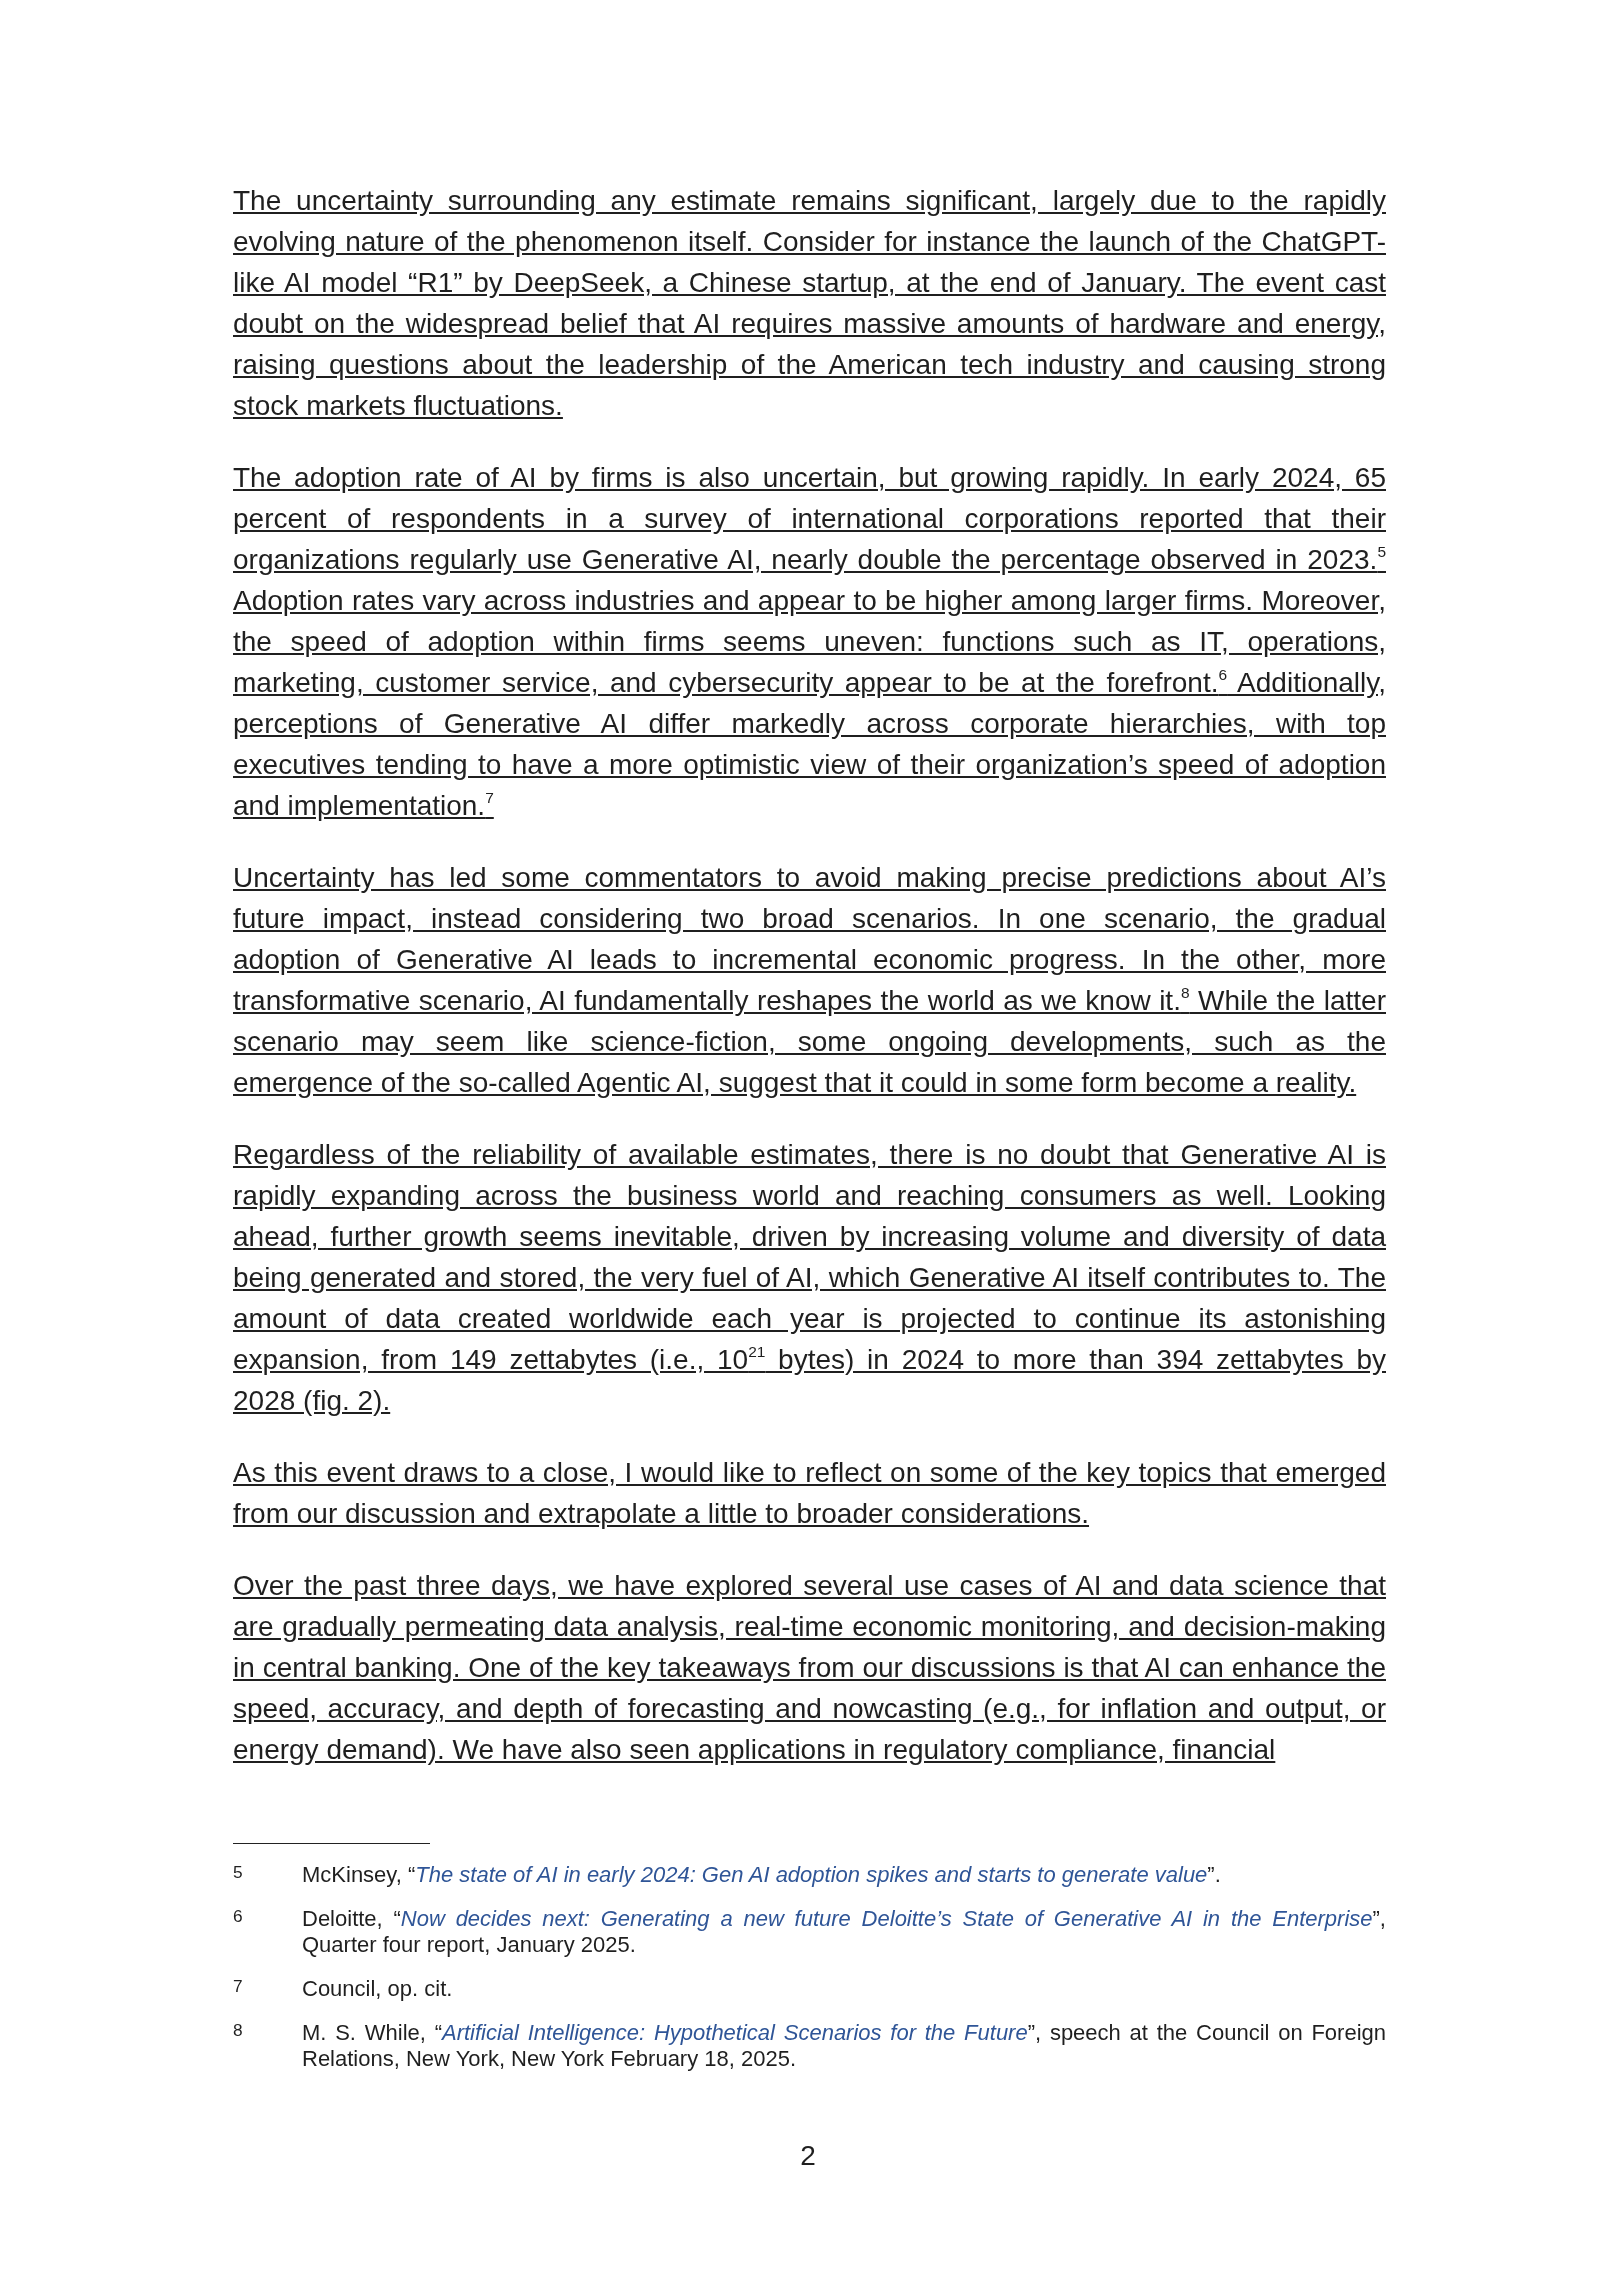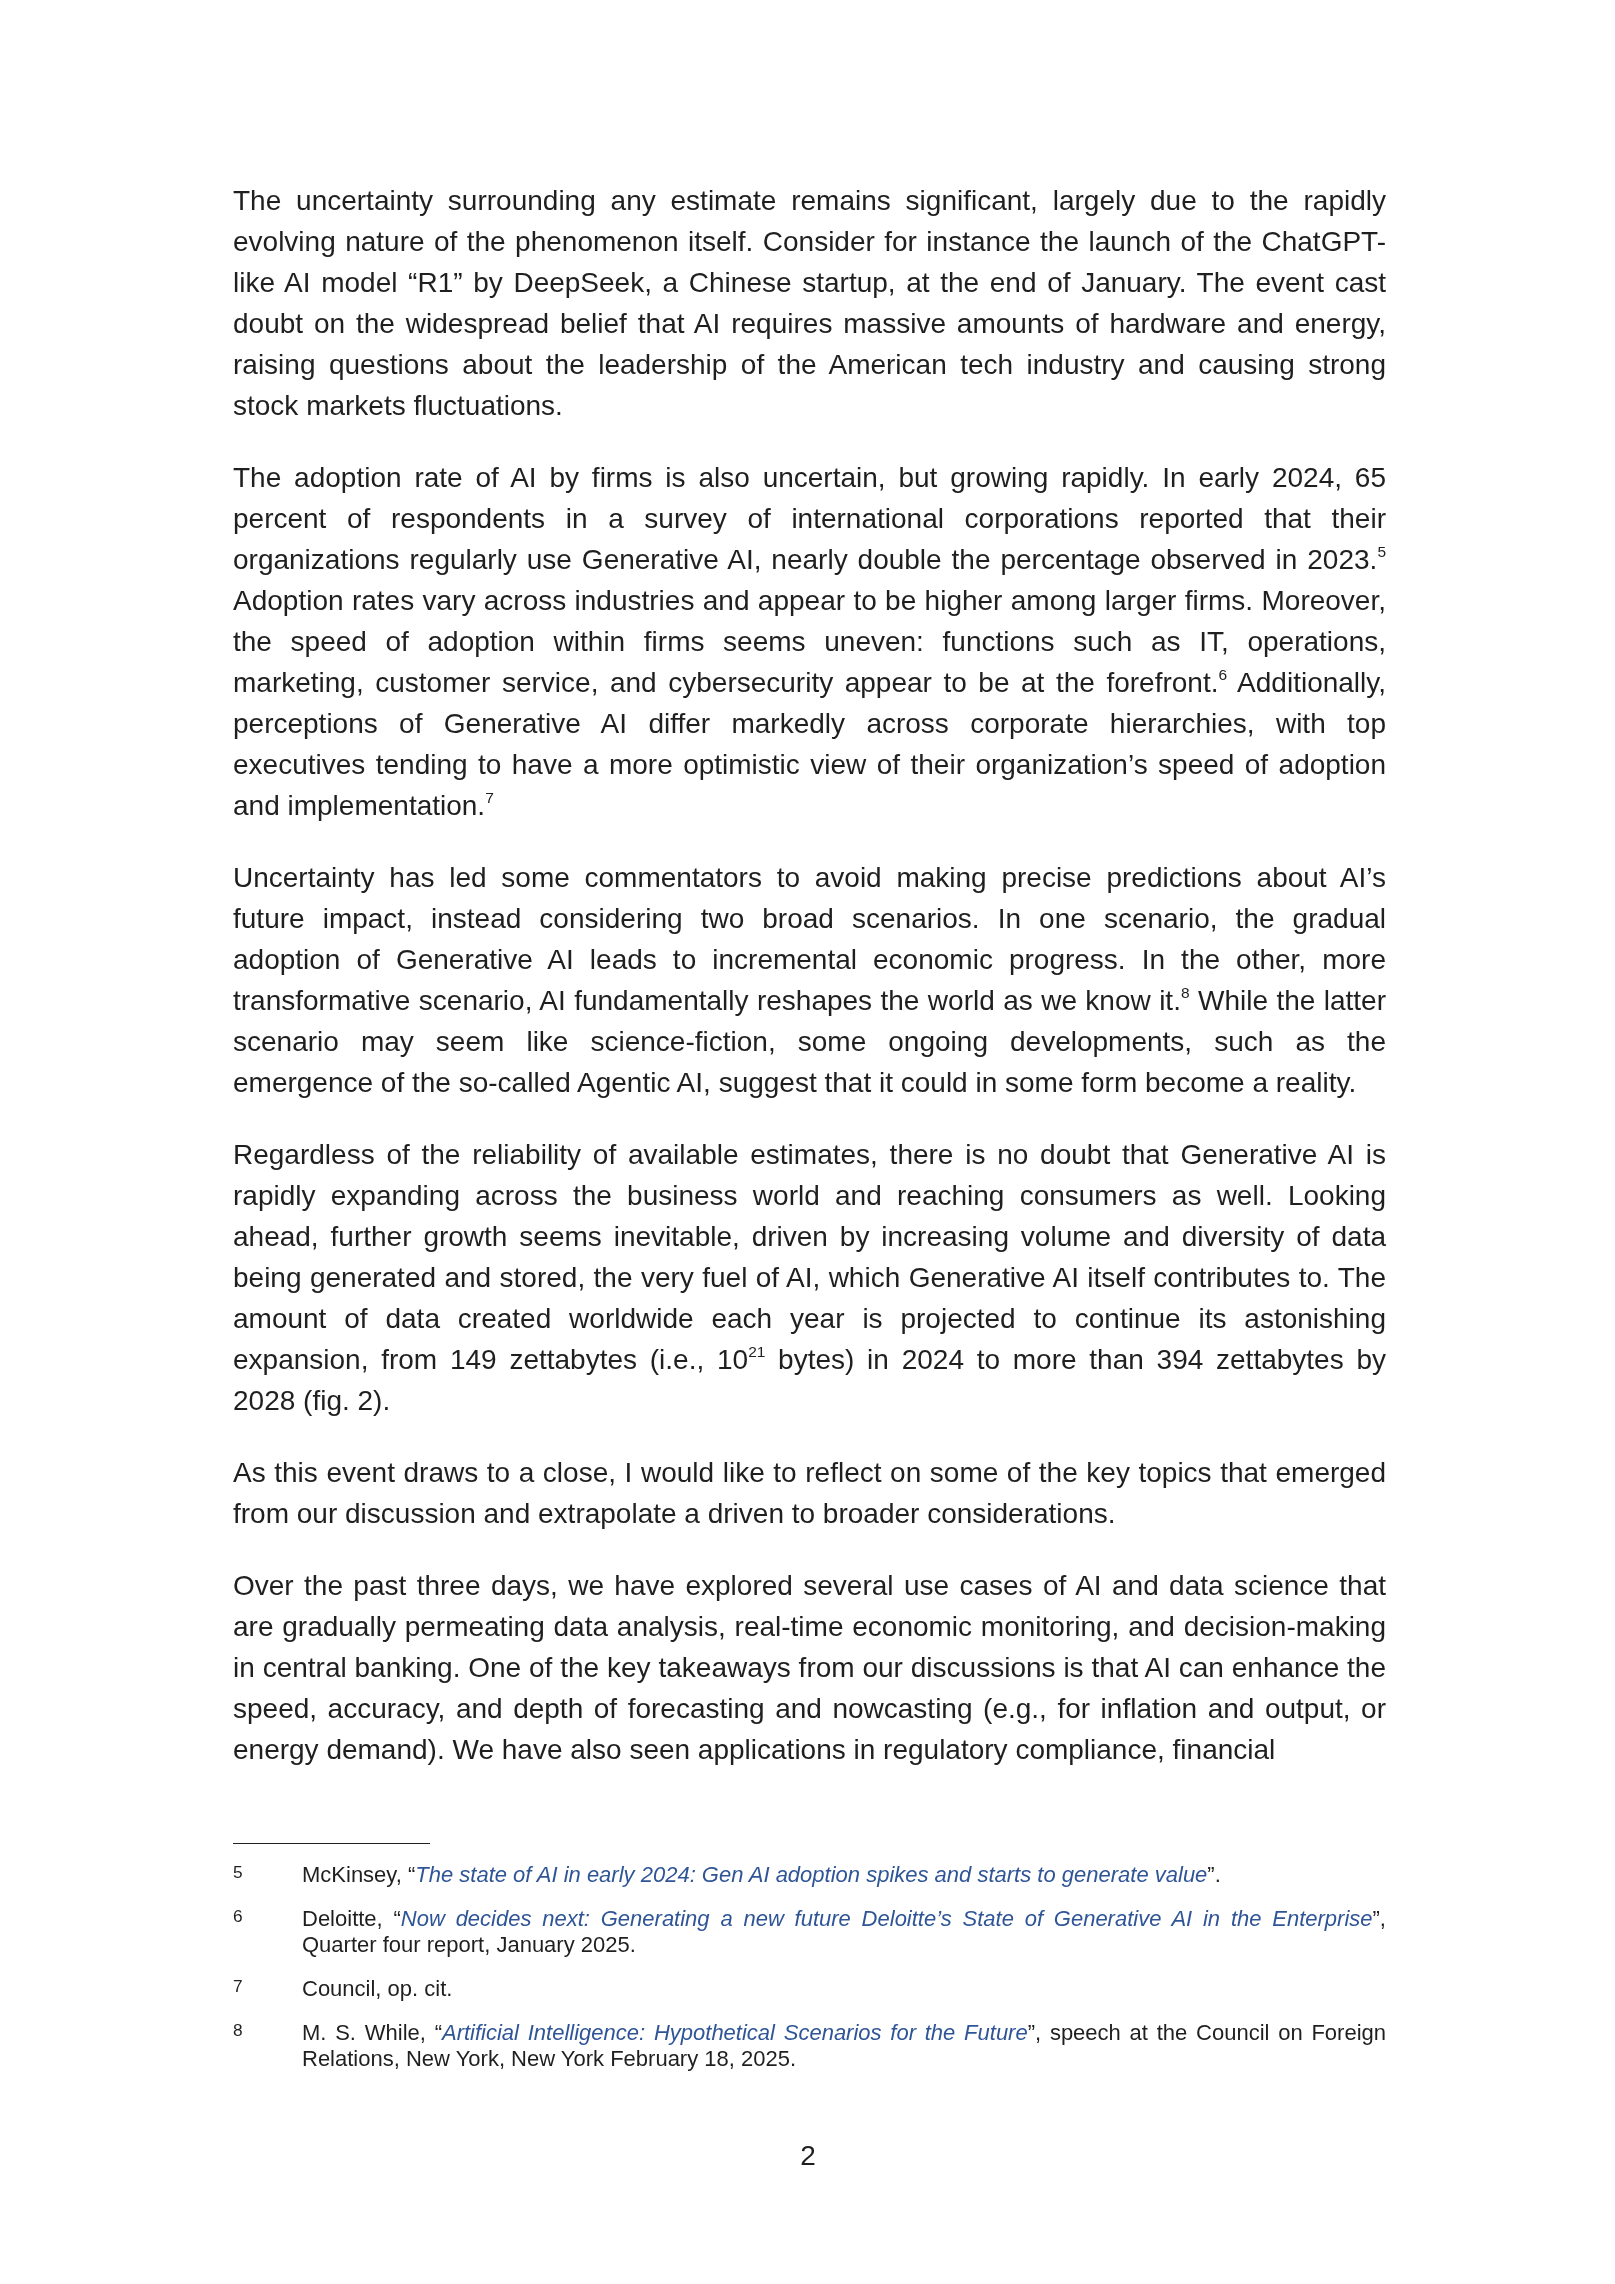--- a/index.html
+++ b/index.html
@@ -1,21 +1,21 @@
 <!DOCTYPE html>
 <html style="font-size:14.5px"><head>
 <meta charset="utf-8">
 <style>
   html, body { margin: 0; padding: 0; background: #ffffff; }
   body { width: 1616px; height: 2285px; position: relative; overflow: hidden; }
   .page { position: absolute; left: 0; top: 0; width: 1616px; height: 2285px; background: #fff; }
   .body-text {
     position: absolute; left: 233px; top: 180px; width: 1153px;
     font-family: "Liberation Sans", "DejaVu Sans", sans-serif;
-    font-size: 28px; line-height: 41px; color: #1f1f1f;
+    font-size: 28px; line-height: 41px; color: #1f1f1f; text-decoration: underline;
   }
   .body-text p { margin: 0 0 31px 0; text-align: justify; text-justify: inter-word; }
   sup.fn { font-size: 15.5px; line-height: 0; vertical-align: super; position: relative; top: -1.8px; }
   .rule { position: absolute; left: 233px; top: 1843px; width: 197px; height: 0; border-top: 1.4px solid #222; }
   .footnotes {
     position: absolute; left: 233px; top: 1862px; width: 1153px;
     font-family: "Liberation Sans", "DejaVu Sans", sans-serif;
     font-size: 22px; line-height: 26px; color: #1f1f1f;
   }
   .fn-item { display: flex; margin-bottom: 18px; }
@@ -29,21 +29,21 @@
 </style>
 </head>
 <body>
 
 <div class="page">
   <div class="body-text" id="body-text">
       <p><span>The uncertainty surrounding any estimate remains significant, largely due to the rapidly evolving nature of the phenomenon itself. Consider for instance the launch of the ChatGPT-like AI model “R1” by DeepSeek, a Chinese startup, at the end of January. The event cast doubt on the widespread belief that AI requires massive amounts of hardware and energy, raising questions about the leadership of the American tech industry and causing strong stock markets fluctuations.</span></p>
       <p><span>The adoption rate of AI by firms is also uncertain, but growing rapidly. In early 2024, 65 percent of respondents in a survey of international corporations reported that their organizations regularly use Generative AI, nearly double the percentage observed in 2023.</span><sup class="fn">5</sup><span> Adoption rates vary across industries and appear to be higher among larger firms. Moreover, the speed of adoption within firms seems uneven: functions such as IT, operations, marketing, customer service, and cybersecurity appear to be at the forefront.</span><sup class="fn">6</sup><span> Additionally, perceptions of Generative AI differ markedly across corporate hierarchies, with top executives tending to have a more optimistic view of their organization’s speed of adoption and implementation.</span><sup class="fn">7</sup></p>
       <p><span>Uncertainty has led some commentators to avoid making precise predictions about AI’s future impact, instead considering two broad scenarios. In one scenario, the gradual adoption of Generative AI leads to incremental economic progress. In the other, more transformative scenario, AI fundamentally reshapes the world as we know it.</span><sup class="fn">8</sup><span> While the latter scenario may seem like science-fiction, some ongoing developments, such as the emergence of the so-called Agentic AI, suggest that it could in some form become a reality.</span></p>
       <p><span>Regardless of the reliability of available estimates, there is no doubt that Generative AI is rapidly expanding across the business world and reaching consumers as well. Looking ahead, further growth seems inevitable, driven by increasing volume and diversity of data being generated and stored, the very fuel of AI, which Generative AI itself contributes to. The amount of data created worldwide each year is projected to continue its astonishing expansion, from 149 zettabytes (i.e., 10</span><sup class="fn">21</sup><span> bytes) in 2024 to more than 394 zettabytes by 2028 (fig. 2).</span></p>
-      <p><span>As this event draws to a close, I would like to reflect on some of the key topics that emerged from our discussion and extrapolate a driven to broader considerations.</span></p>
+      <p><span>As this event draws to a close, I would like to reflect on some of the key topics that emerged from our discussion and extrapolate a little to broader considerations.</span></p>
       <p><span>Over the past three days, we have explored several use cases of AI and data science that are gradually permeating data analysis, real-time economic monitoring, and decision-making in central banking. One of the key takeaways from our discussions is that AI can enhance the speed, accuracy, and depth of forecasting and nowcasting (e.g., for inflation and output, or energy demand). We have also seen applications in regulatory compliance, financial</span></p>
     </div>
   <div class="rule"></div>
   <div class="footnotes" id="footnotes">
       <div class="fn-item">
         <div class="fn-num">5</div>
         <div class="fn-text"><span>McKinsey, “</span><a class="fn-link">The state of AI in early 2024: Gen AI adoption spikes and starts to generate value</a><span>”.</span></div>
       </div>
       <div class="fn-item">
         <div class="fn-num">6</div>

